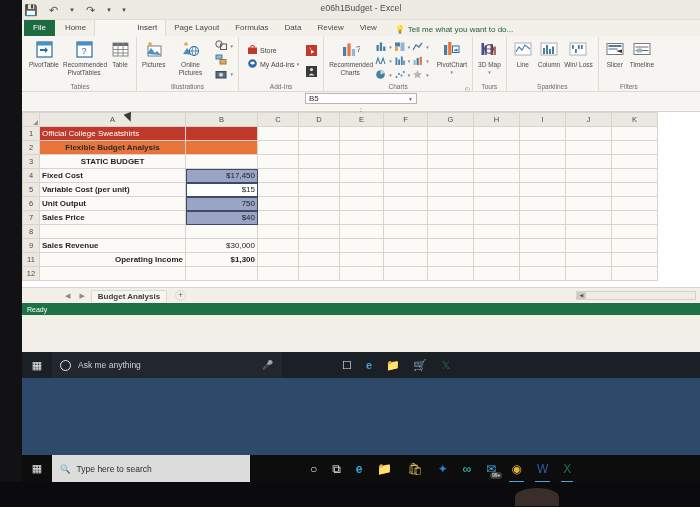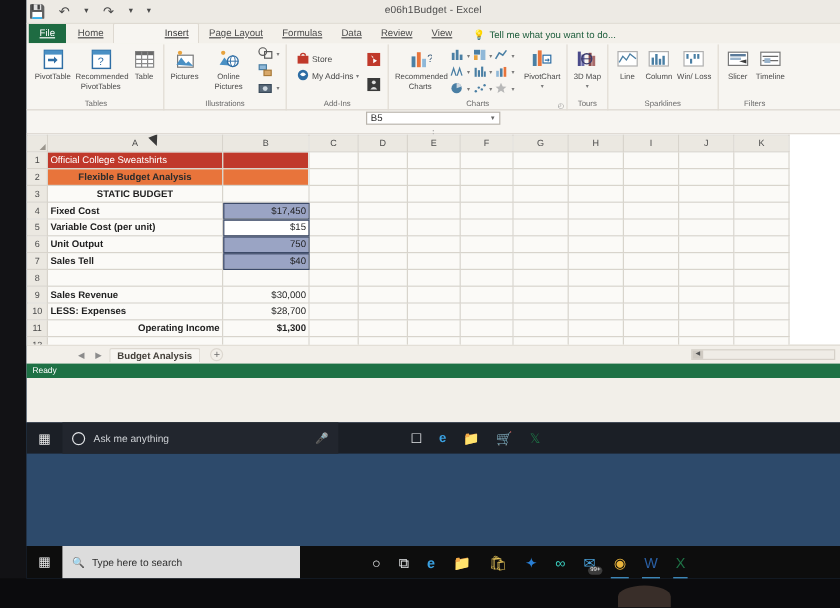--- a/index.html
+++ b/index.html
@@ -53,21 +53,21 @@
   
   .tabsrow {
     position: relative; height: 16px;
     background: #f3f0ea;
     display: flex; align-items: flex-end;
     padding-left: 2px;
   }
   .tab {
     font-size: 8px; color: #4b4b4b;
     padding: 2px 8px 2px 8px;
-    line-height: 12px; white-space: nowrap; text-decoration: underline;
+    line-height: 12px; white-space: nowrap;
   }
   .tab.file {
     background: #1e6b42; color: #fff;
     padding: 2px 9px; margin-right: 2px;
   }
   .tab.active {
     background: #f7f5f1; color: #3b3b3b;
     border: 1px solid #ded9d1; border-bottom: none;
     border-radius: 2px 2px 0 0;
     padding-left: 42px;
@@ -779,21 +779,21 @@
             <td></td>
                 <td></td>
             <td></td>
                 <td></td>
             <td></td>
                 <td></td>
             <td></td>
           </tr>
           <tr>
             <th class="rowh sel">7</th>
-            <td class="celltext bold">Sales Tell</td>
+            <td class="celltext bold">Sales Price</td>
             <td class="num selrange selbox">$40</td>
             <td></td>
                 <td></td>
             <td></td>
                 <td></td>
             <td></td>
                 <td></td>
             <td></td>
                 <td></td>
             <td></td>
@@ -809,34 +809,20 @@
             <td></td>
                 <td></td>
             <td></td>
                 <td></td>
             <td></td>
           </tr>
           <tr>
             <th class="rowh">9</th>
             <td class="celltext bold">Sales Revenue</td>
             <td class="num">$30,000</td>
-            <td></td>
-                <td></td>
-            <td></td>
-                <td></td>
-            <td></td>
-                <td></td>
-            <td></td>
-                <td></td>
-            <td></td>
-          </tr>
-          <tr>
-            <th class="rowh">10</th>
-            <td class="celltext bold">LESS: Expenses</td>
-            <td class="num">$28,700</td>
             <td></td>
                 <td></td>
             <td></td>
                 <td></td>
             <td></td>
                 <td></td>
             <td></td>
                 <td></td>
             <td></td>
           </tr>

